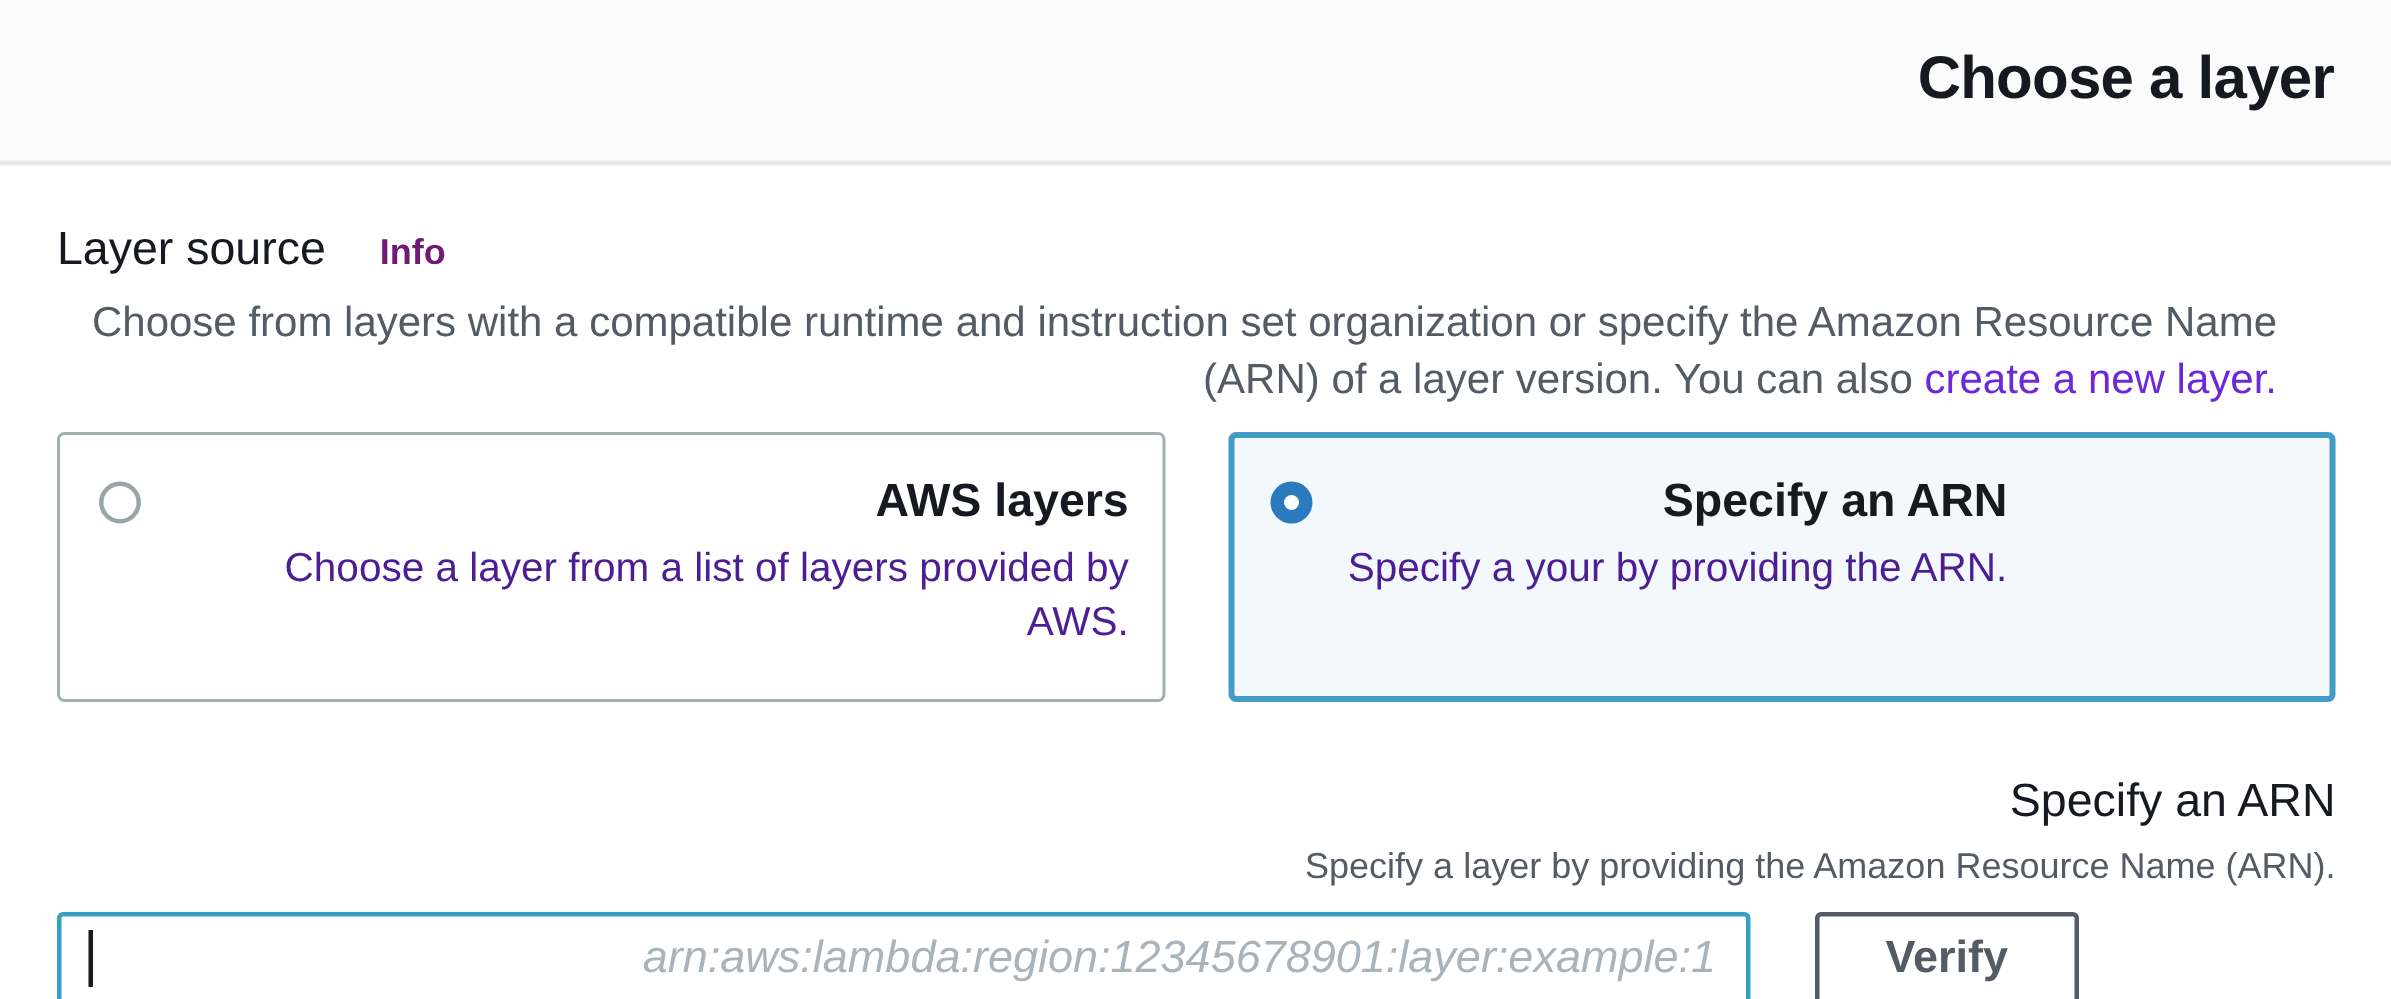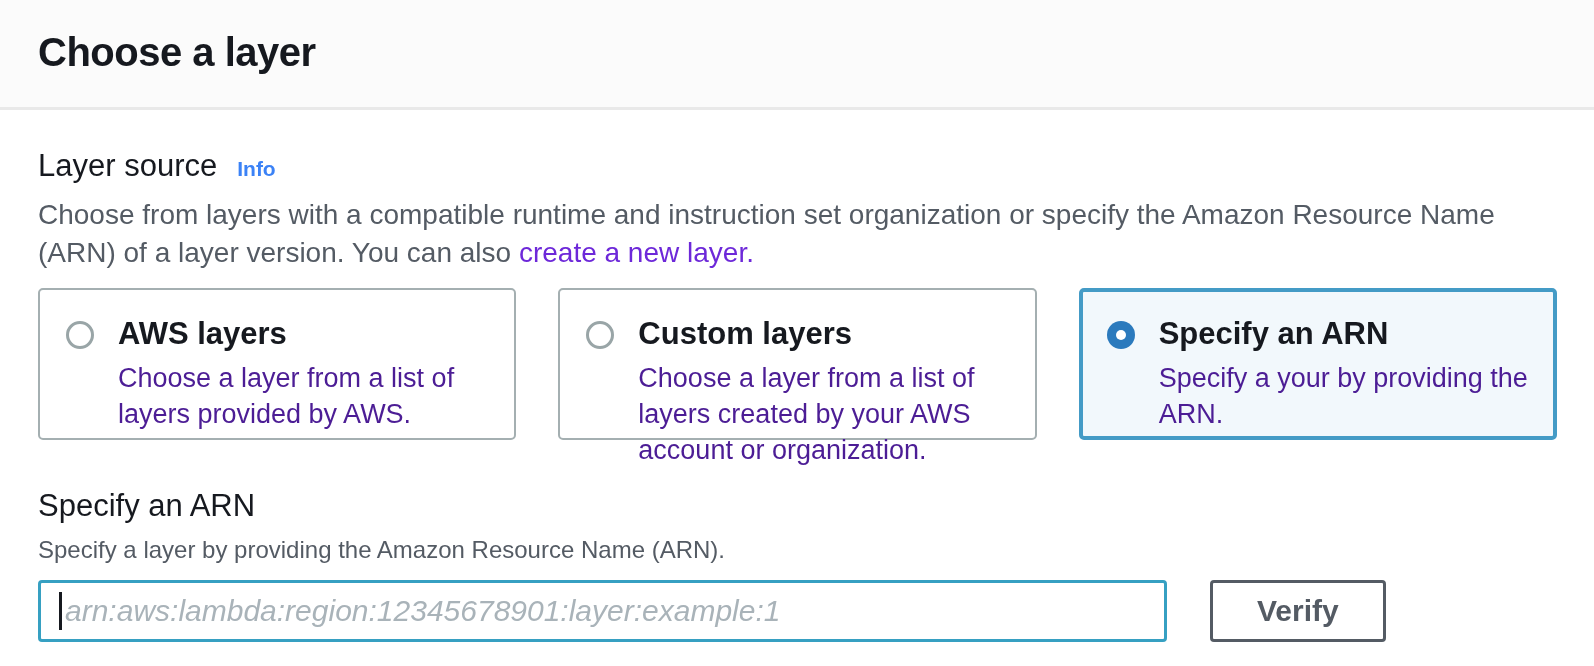--- a/index.html
+++ b/index.html
@@ -1,15 +1,15 @@
 <!DOCTYPE html>
 <html><head>
 <meta charset="utf-8">
 <style>
-  * { margin: 0; padding: 0; box-sizing: border-box; }
+  * { margin: 0; padding: 0; box-sizing: border-box; text-align: right; }
   html, body {
     width: 1594px;
     height: 666px;
     background: #ffffff;
     font-family: "Liberation Sans", sans-serif;
     color: #16191f;
     overflow: hidden;
   }
 
   
@@ -24,41 +24,41 @@
     letter-spacing: -0.5px;
     color: #16191f;
   }
 
   
   .content { padding: 38px 37px 0 38px; }
 
   .label-row { display: flex; align-items: baseline; }
   .field-label { font-size: 31px; color: #16191f; }
   .info-link {
-    font-size: 21px;
+    font-size: 24px;
     font-weight: 700;
-    color: #3b82f6;
-    margin-left: 20px;
+    color: #701a75;
+    margin-left: 36px;
     text-decoration: none;
     cursor: pointer;
   }
   .section-desc {
     margin-top: 12px;
     font-size: 28px;
     line-height: 38px;
     color: #545b64;
     max-width: 1480px;
   }
   .inline-link { color: #6d28d9; text-decoration: none; cursor: pointer; }
 
   
   .cards { display: flex; gap: 42px; margin-top: 16px; }
   .card {
     flex: 1 1 0;
-    height: 152px;
+    height: 180px;
     border: 2px solid #a4afb1;
     border-radius: 5px;
     background: #ffffff;
     display: flex;
     align-items: flex-start;
     padding: 26px 22px 0 26px;
     cursor: pointer;
   }
   .card.selected {
     border: 4px solid #449bc6;
@@ -154,27 +154,20 @@
   <div class="cards">
 
     <div class="card">
       <span class="radio"></span>
       <div class="card-body">
         <div class="card-title">AWS layers</div>
         <div class="card-desc">Choose a layer from a list of layers provided by AWS.</div>
       </div>
     </div>
 
-    <div class="card">
-      <span class="radio"></span>
-      <div class="card-body">
-        <div class="card-title">Custom layers</div>
-        <div class="card-desc">Choose a layer from a list of layers created by your AWS account or organization.</div>
-      </div>
-    </div>
 
     <div class="card selected">
       <span class="radio checked"></span>
       <div class="card-body">
         <div class="card-title">Specify an ARN</div>
         <div class="card-desc">Specify a your by providing the ARN.</div>
       </div>
     </div>
 
   </div>

